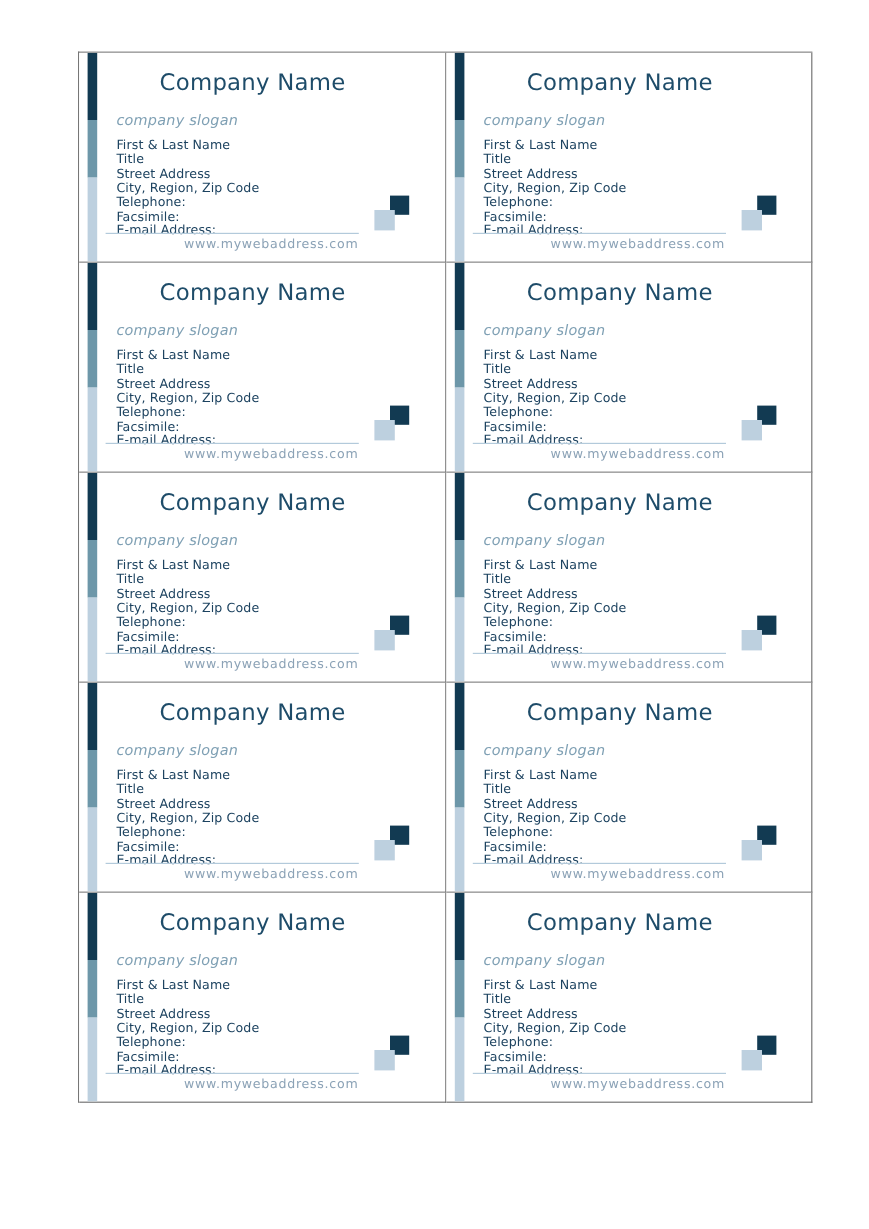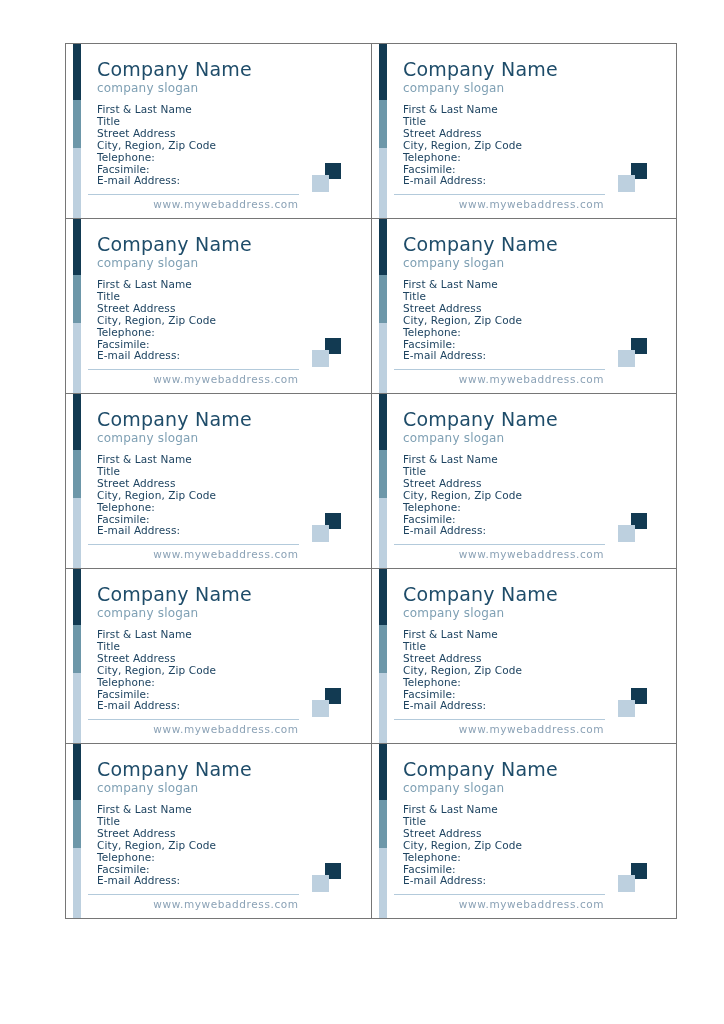--- a/index.html
+++ b/index.html
@@ -50,26 +50,29 @@
     left: 31px;
     top: 13px;
     right: 8px;
   }
   .company-name {
     font-size: 19px;
     line-height: 24px;
     color: var(--company_name, #1e4c69);
     letter-spacing: 0.2px;
     white-space: nowrap;
+    margin-left: 36px;
   }
   .slogan {
     font-size: 12px;
     line-height: 15px;
+    font-style: italic;
     color: var(--slogan, #7fa0b4);
     letter-spacing: 0.2px;
+    margin-top: 12px;
   }
   .address {
     margin-top: 8px;
     font-size: 10.5px;
     line-height: 11.9px;
     color: var(--address, #1d4360);
     letter-spacing: 0.1px;
   }
   .sq {
     position: absolute;

